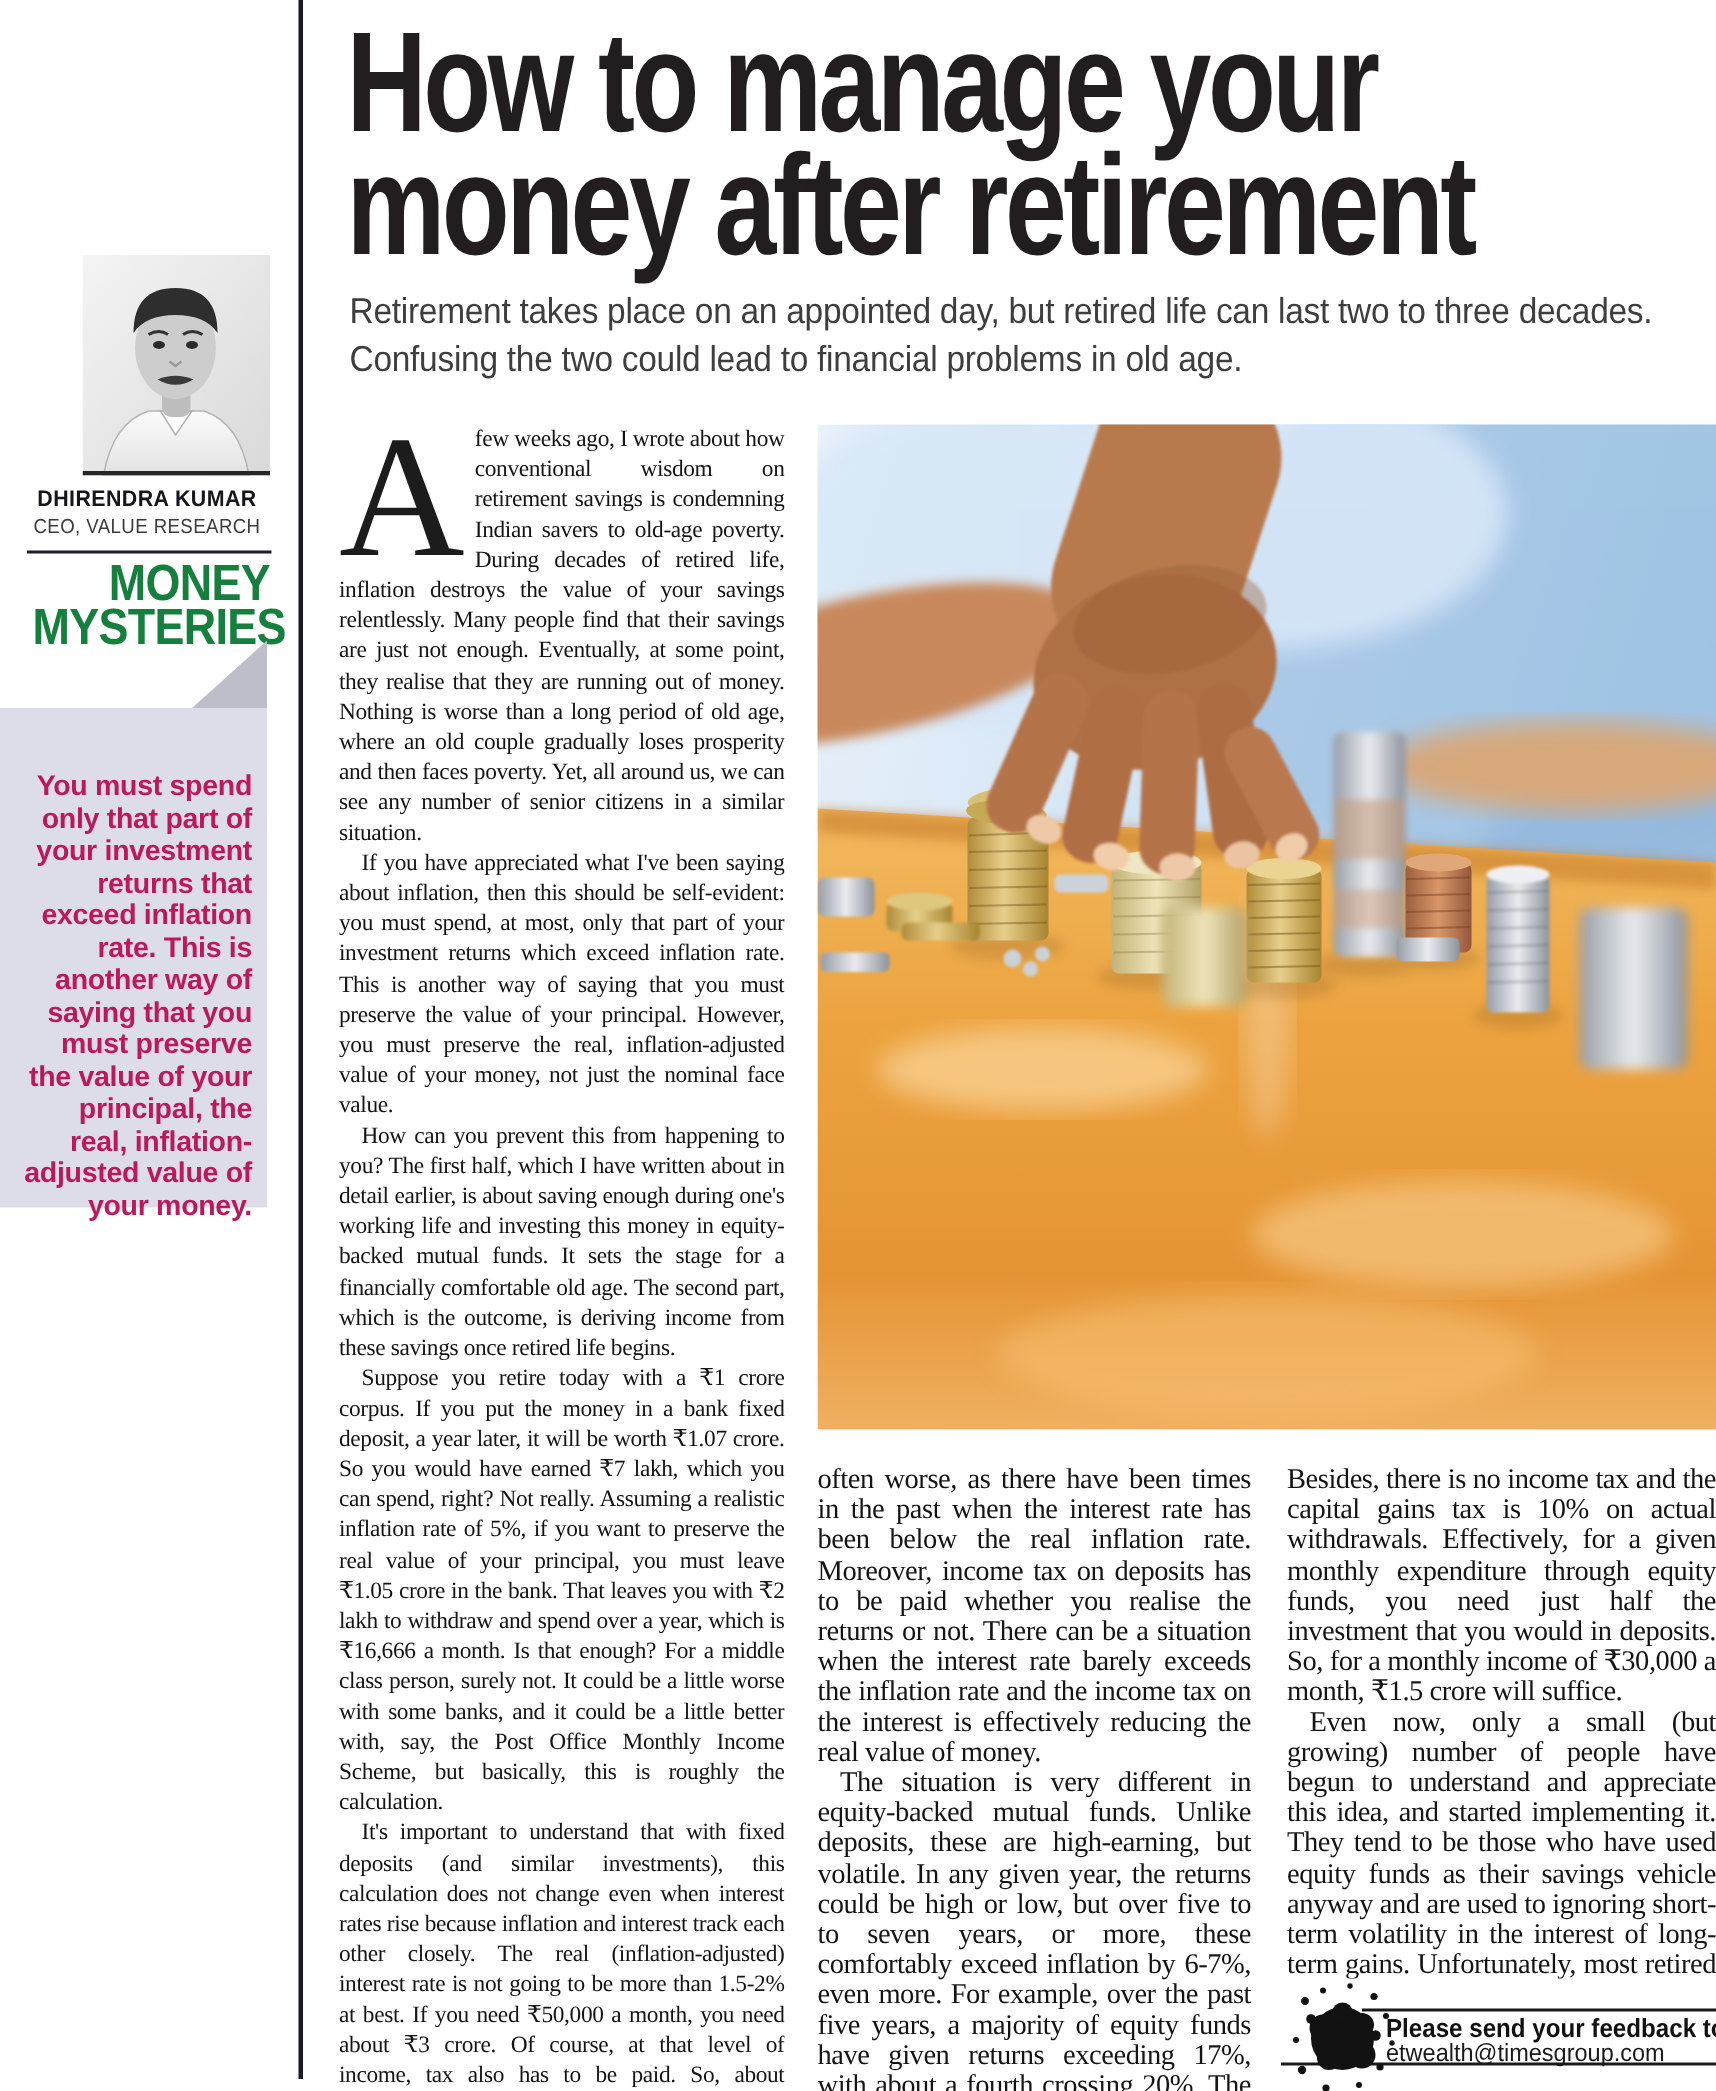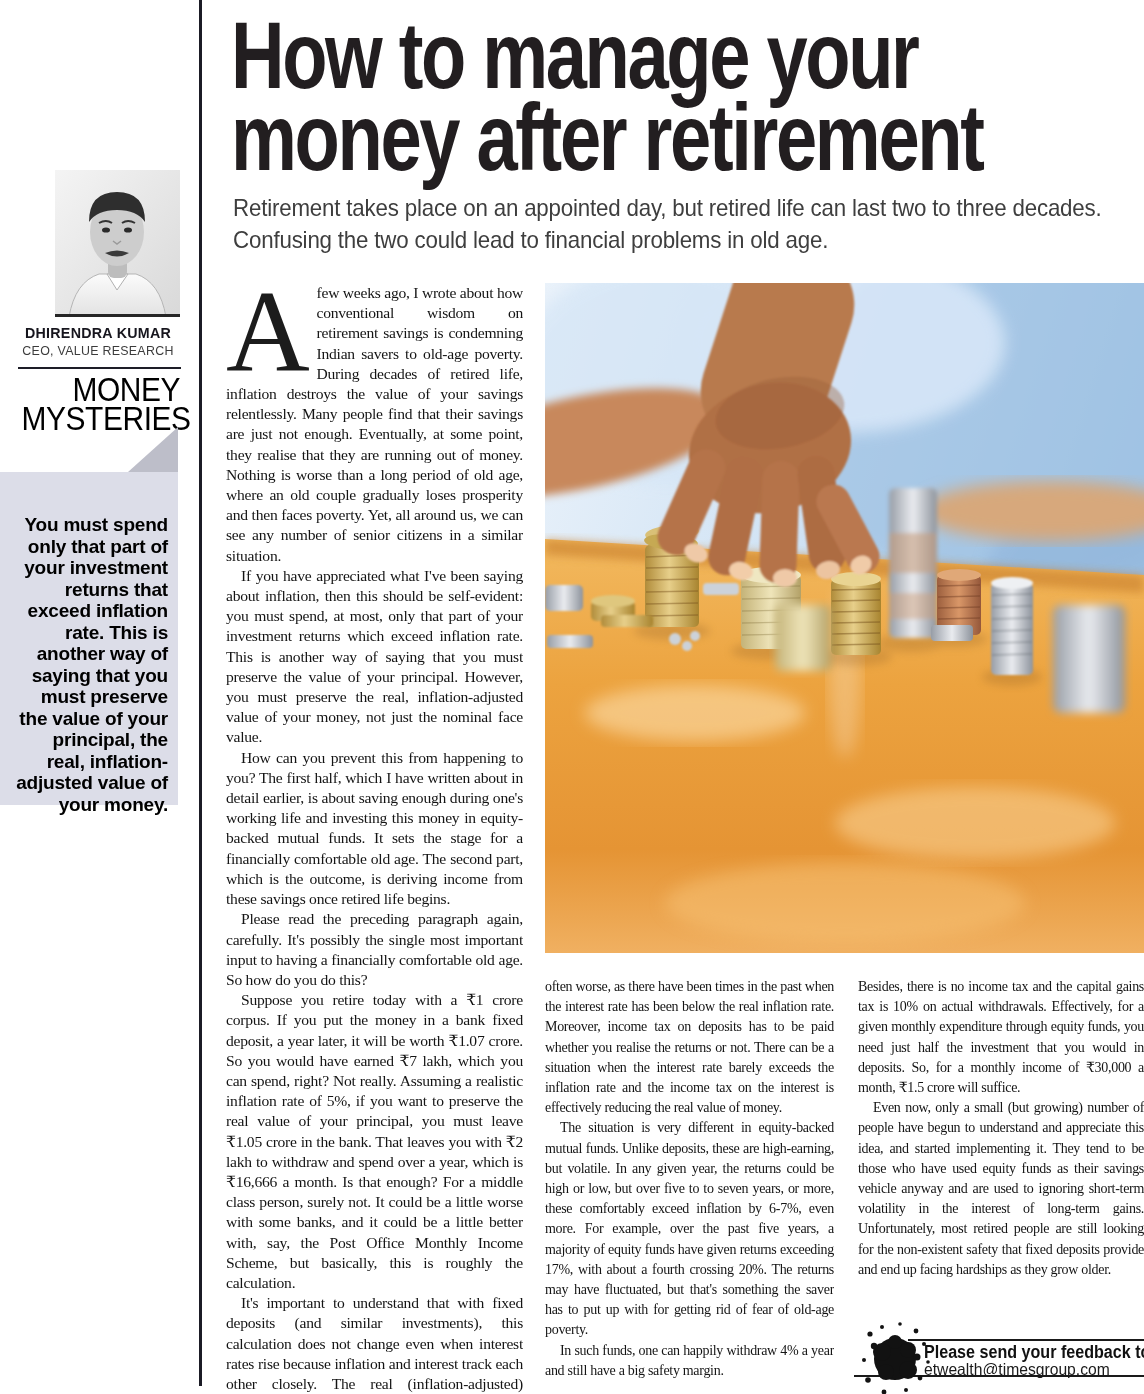--- a/index.html
+++ b/index.html
@@ -19,33 +19,33 @@
   #standfirst{left:233px;top:192px;width:940px;font-size:24px;line-height:32px;
     color:#3e3e3e;font-weight:500;letter-spacing:-0.2px;transform:scaleX(0.93);transform-origin:0 0;}
 
   
   #author-photo{left:55px;top:170px;width:125px;height:147px;}
   #author-name{left:10px;top:324px;width:176px;text-align:center;font-weight:800;
     font-size:15px;letter-spacing:0.3px;color:#16151d;transform:scaleX(0.95);transform-origin:50% 0;white-space:nowrap;}
   #author-title{left:10px;top:343px;width:176px;text-align:center;font-size:13.5px;
     color:#3c3c3c;letter-spacing:0.3px;transform:scaleX(0.92);transform-origin:50% 0;white-space:nowrap;}
   #author-rule{left:18px;top:367px;width:163px;height:2px;background:#1d1d27;}
-  #column-name{left:0;top:375px;width:180px;text-align:right;font-weight:400;color:#000000;}
+  #column-name{left:0;top:375px;width:180px;text-align:right;font-weight:700;color:#15803d;}
   #column-name .cn{display:block;font-size:34px;line-height:29px;letter-spacing:-0.5px;
     transform:scaleX(0.88);transform-origin:100% 0;white-space:nowrap;}
   #notch{left:128px;top:427px;width:50px;height:45px;background:#bdbec9;
     clip-path:polygon(100% 0,100% 100%,0 100%);}
   #quotebox{left:0;top:472px;width:178px;height:333px;background:#dcdde8;}
   #pull-quote{position:absolute;left:12px;right:10px;top:42px;text-align:right;font-weight:700;
-    font-size:19px;line-height:21.5px;color:#000000;letter-spacing:-0.2px;}
+    font-size:19px;line-height:21.5px;color:#be185d;letter-spacing:-0.2px;}
 
   
   .bodycol{font-family:"Liberation Serif","DejaVu Serif",serif;color:#141414;
     text-align:justify;font-size:15.6px;line-height:20.2px;letter-spacing:-0.25px;overflow:hidden;}
-  #col2.bodycol,#col3.bodycol{font-size:14px;letter-spacing:-0.3px;}
+  #col2.bodycol,#col3.bodycol{font-size:19px;letter-spacing:-0.3px;}
   #col1{left:226px;top:283px;width:297px;height:1110px;}
   #col2{left:545px;top:977px;width:289px;height:418px;}
   #col3{left:858px;top:977px;width:286px;height:342px;}
   .bodycol p{margin:0;text-indent:15px;}
   .bodycol p.noindent{text-indent:0;}
   .dropcap{float:left;font-size:116px;line-height:86px;padding:6px 7px 0 0;color:#1c1c1c;}
 
   
   #article-photo{left:545px;top:283px;width:599px;height:670px;}
   #article-photo svg{display:block;width:100%;height:100%;}
@@ -295,21 +295,20 @@
         <ellipse cx="283" cy="287" rx="12" ry="9" fill="#ecc4a0" transform="rotate(-10 283 287)"></ellipse>
         <ellipse cx="316" cy="282" rx="11" ry="9" fill="#f0cba8" transform="rotate(-28 316 282)"></ellipse>
       </g>
     </svg>
   </div>
 
   <div class="abs bodycol" id="col1">
     <p class="noindent"><span class="dropcap">A</span><span>few weeks ago, I wrote about how conventional wisdom on retirement savings is condemning Indian savers to old-age poverty. During decades of retired life, inflation destroys the value of your savings relentlessly. Many people find that their savings are just not enough. Eventually, at some point, they realise that they are running out of money. Nothing is worse than a long period of old age, where an old couple gradually loses prosperity and then faces poverty. Yet, all around us, we can see any number of senior citizens in a similar situation.</span></p>
     <p>If you have appreciated what I've been saying about inflation, then this should be self-evident: you must spend, at most, only that part of your investment returns which exceed inflation rate. This is another way of saying that you must preserve the value of your principal. However, you must preserve the real, inflation-adjusted value of your money, not just the nominal face value.</p>
     <p>How can you prevent this from happening to you? The first half, which I have written about in detail earlier, is about saving enough during one's working life and investing this money in equity-backed mutual funds. It sets the stage for a financially comfortable old age. The second part, which is the outcome, is deriving income from these savings once retired life begins.</p>
-    <p>Please read the preceding paragraph again, carefully. It's possibly the single most important input to having a financially comfortable old age. So how do you do this?</p>
     <p>Suppose you retire today with a ₹1 crore corpus. If you put the money in a bank fixed deposit, a year later, it will be worth ₹1.07 crore. So you would have earned ₹7 lakh, which you can spend, right? Not really. Assuming a realistic inflation rate of 5%, if you want to preserve the real value of your principal, you must leave ₹1.05 crore in the bank. That leaves you with ₹2 lakh to withdraw and spend over a year, which is ₹16,666 a month. Is that enough? For a middle class person, surely not. It could be a little worse with some banks, and it could be a little better with, say, the Post Office Monthly Income Scheme, but basically, this is roughly the calculation.</p>
     <p>It's important to understand that with fixed deposits (and similar investments), this calculation does not change even when interest rates rise because inflation and interest track each other closely. The real (inflation-adjusted) interest rate is not going to be more than 1.5-2% at best. If you need ₹50,000 a month, you need about ₹3 crore. Of course, at that level of income, tax also has to be paid. So, about ₹30,000 a year will go as tax. This is the best case scenario. In practice, it's</p>
   </div>
 
   <div class="abs bodycol" id="col2">
     <p class="noindent">often worse, as there have been times in the past when the interest rate has been below the real inflation rate. Moreover, income tax on deposits has to be paid whether you realise the returns or not. There can be a situation when the interest rate barely exceeds the inflation rate and the income tax on the interest is effectively reducing the real value of money.</p>
     <p>The situation is very different in equity-backed mutual funds. Unlike deposits, these are high-earning, but volatile. In any given year, the returns could be high or low, but over five to to seven years, or more, these comfortably exceed inflation by 6-7%, even more. For example, over the past five years, a majority of equity funds have given returns exceeding 17%, with about a fourth crossing 20%. The returns may have fluctuated, but that's something the saver has to put up with for getting rid of fear of old-age poverty.</p>
     <p>In such funds, one can happily withdraw 4% a year and still have a big safety margin.</p>
   </div>
 

